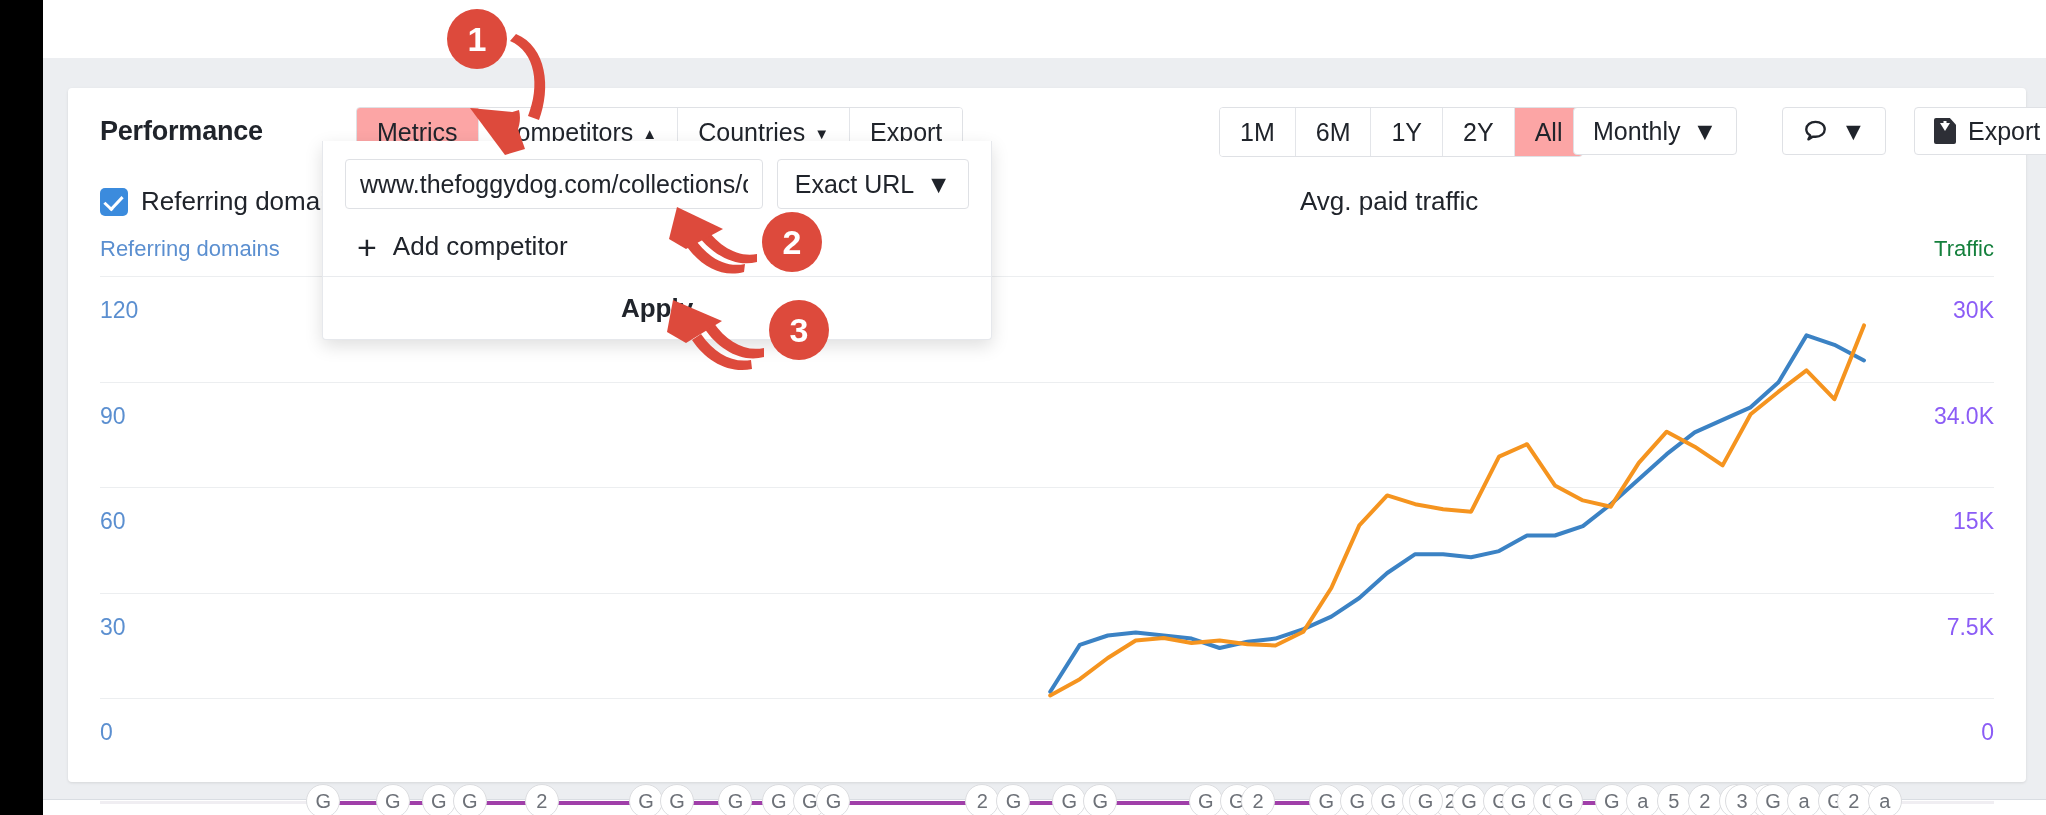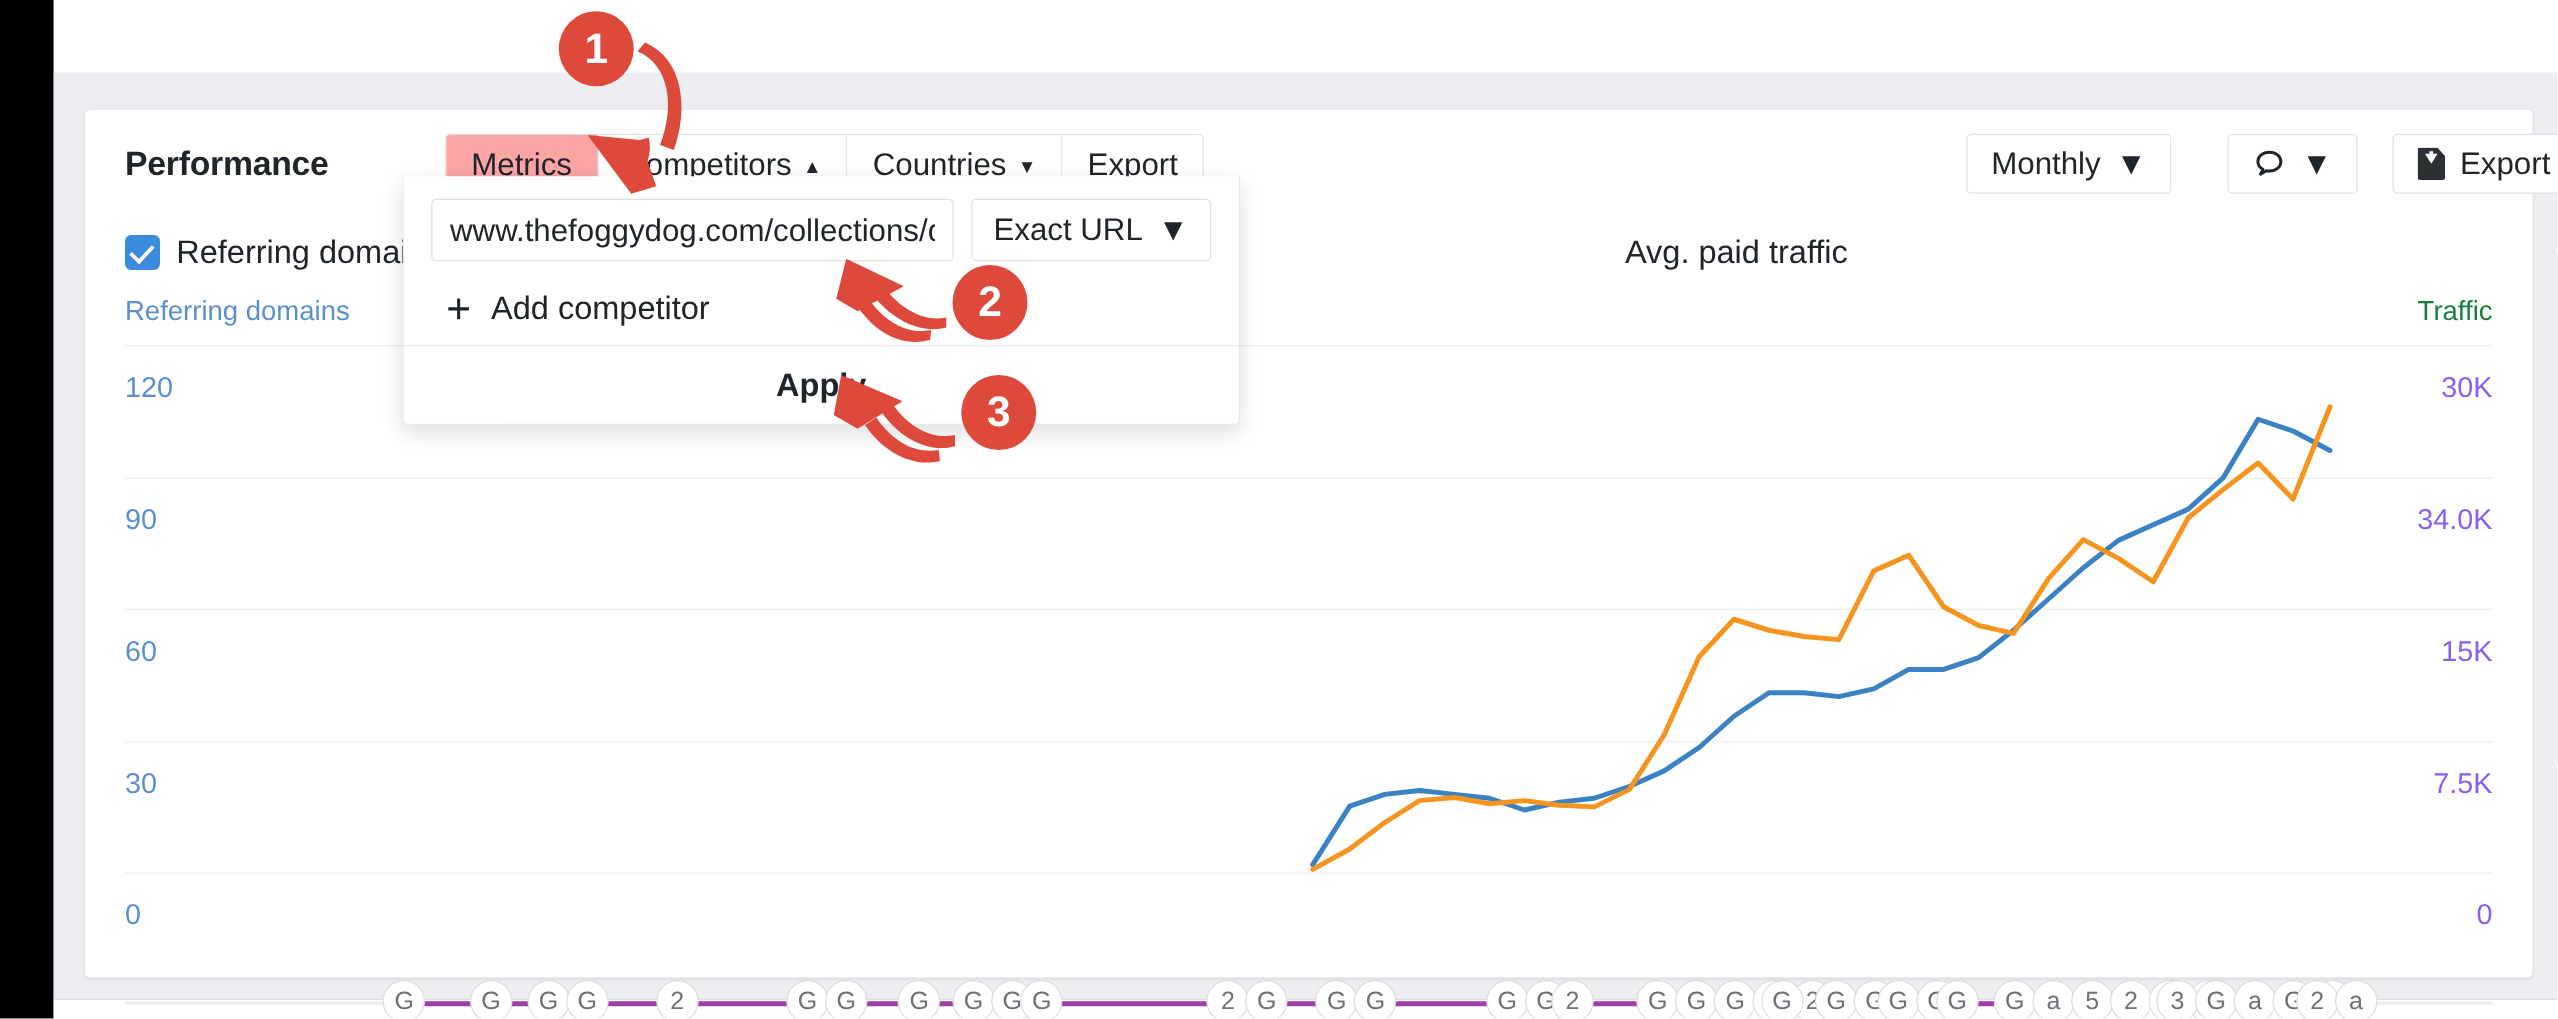--- a/index.html
+++ b/index.html
@@ -384,20 +384,37 @@
         </div>
         <div class="seg-btn">
           <span>Countries</span>
           <span class="caret">▼</span>
         </div>
         <div class="seg-btn">
           <span>Export</span>
         </div>
       </div>
 
+      <div class="seg-group" id="seg-range">
+        <div class="seg-btn">
+          <span>1M</span>
+        </div>
+        <div class="seg-btn">
+          <span>6M</span>
+        </div>
+        <div class="seg-btn">
+          <span>1Y</span>
+        </div>
+        <div class="seg-btn">
+          <span>2Y</span>
+        </div>
+        <div class="seg-btn active">
+          <span>All</span>
+        </div>
+      </div>
 
       <div class="plain-btn" id="btn-monthly">
         <span>Monthly</span>
         <span class="caret">▼</span>
       </div>
 
       <div class="plain-btn" id="btn-comment">
         <svg width="27" height="27" viewBox="0 0 24 24">
           <path d="M12 3.4c-4.6 0-8.2 2.9-8.2 6.6 0 2.3 1.4 4.3 3.6 5.5l-1.7 3.5 4.2-2.5c.7.1 1.4.2 2.1.2 4.6 0 8.2-2.9 8.2-6.7S16.6 3.4 12 3.4z" fill="none" stroke="#20242b" stroke-width="2.1" stroke-linejoin="round"></path>
         </svg>

